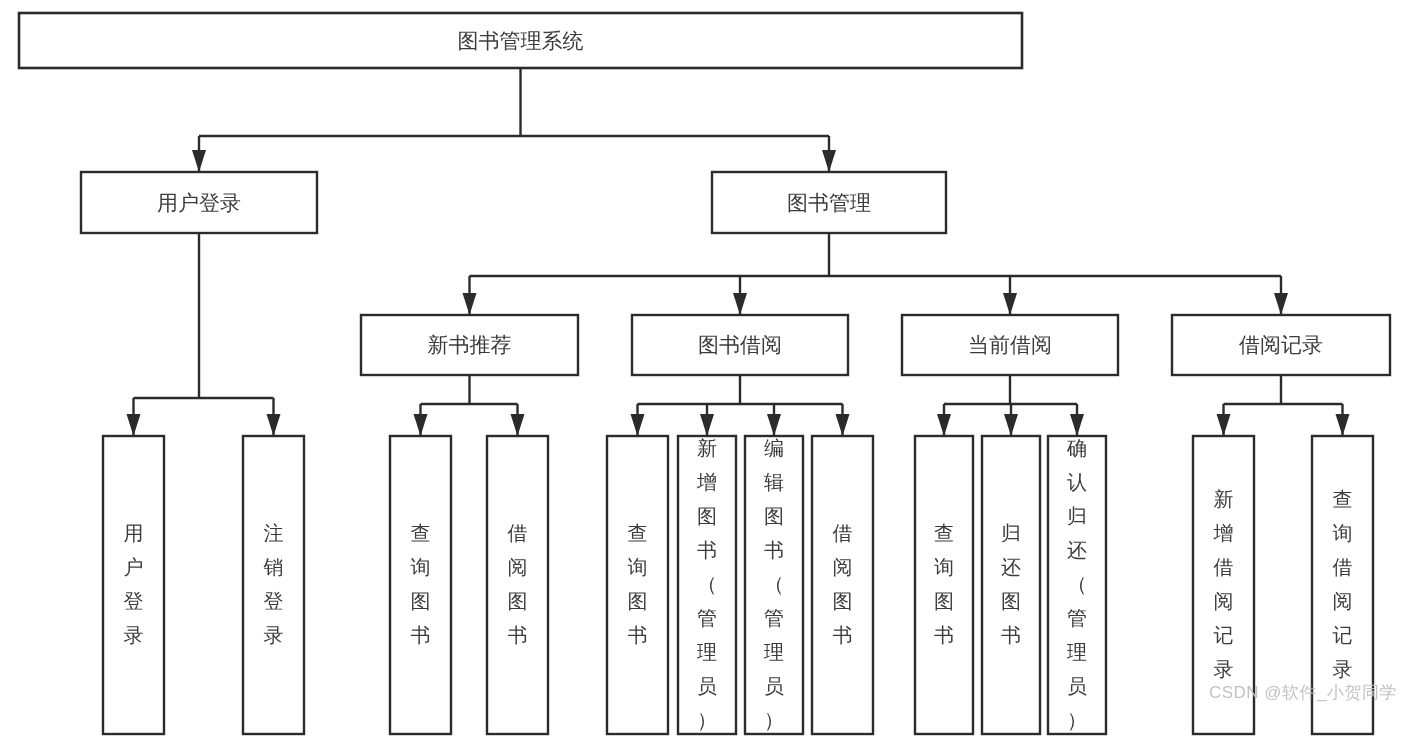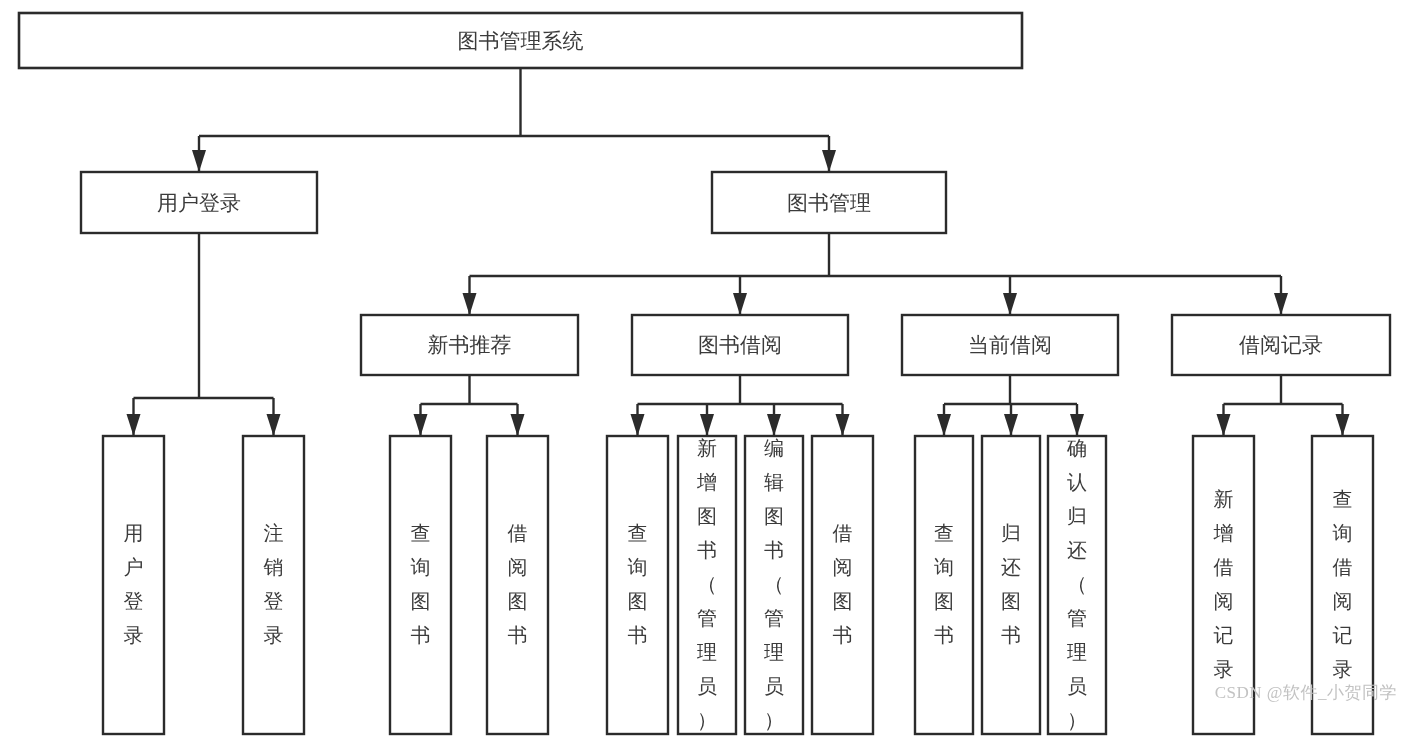--- a/index.html
+++ b/index.html
@@ -54,21 +54,21 @@
   }
   .node-label.vertical {
     font-size: 20px;
   }
   .watermark-text {
     position: absolute;
     right: 8px;
     bottom: 4px;
     color: #c2c2c2;
     font-size: 17px;
-    font-family: Liberation Serif, serif;
+    font-family: Liberation Sans, sans-serif;
     letter-spacing: 0.5px;
     white-space: nowrap;
     pointer-events: none;
   }
 </style>
 </head>
 <body>
 
 <div id="diagram-root">
   <svg class="flow" viewBox="0 0 1405 747" xmlns="http://www.w3.org/2000/svg">

